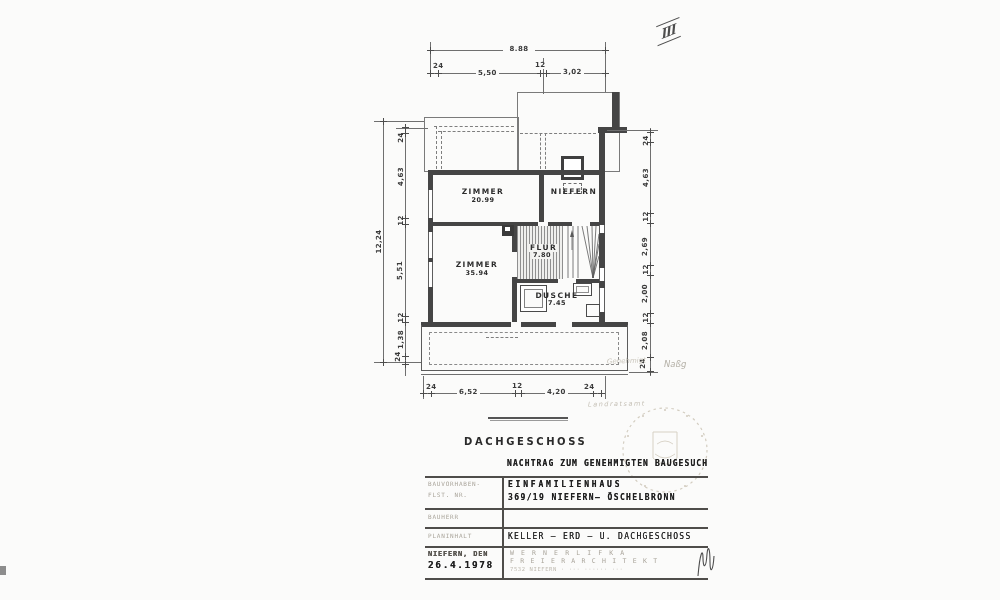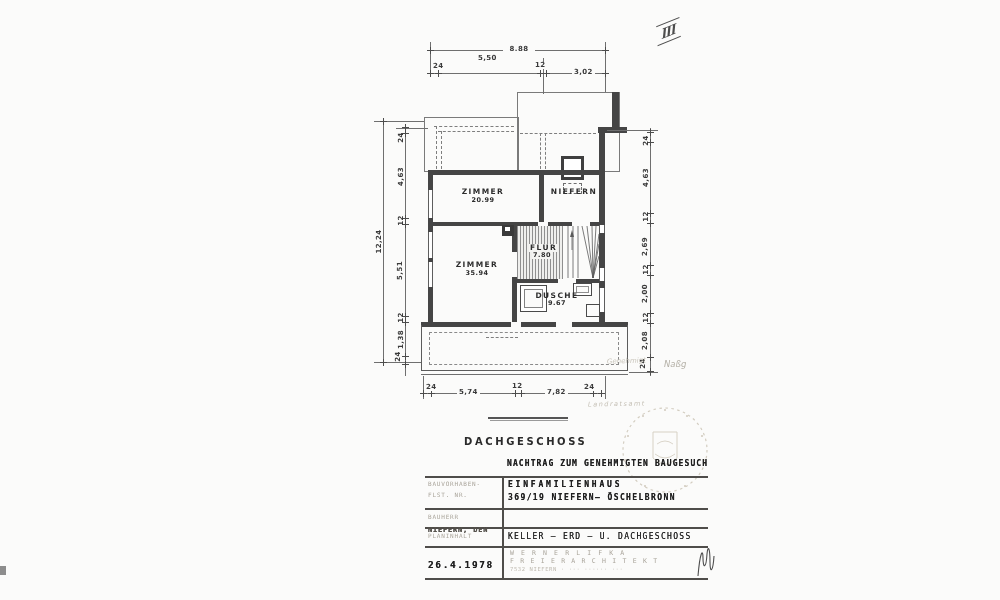--- a/index.html
+++ b/index.html
@@ -133,39 +133,39 @@
 <div class="dash-h" style="left:486px;top:337px;width:32px;"></div>
 
 <span class="rl" style="left:453px;top:188px;width:60px;">ZIMMER</span>
 <span class="ra" style="left:453px;top:197px;width:60px;">20.99</span>
 <span class="rl" style="left:544px;top:188px;width:60px;">NIEFERN</span>
 <span class="rl" style="left:447px;top:261px;width:60px;">ZIMMER</span>
 <span class="ra" style="left:447px;top:270px;width:60px;">35.94</span>
 <span class="rl chip" style="left:529px;top:244px;">FLUR</span>
 <span class="ra chip" style="left:532px;top:252px;">7.80</span>
 <span class="rl" style="left:527px;top:292px;width:60px;">DUSCHE</span>
-<span class="ra" style="left:527px;top:300px;width:60px;">9.67</span>
+<span class="ra" style="left:527px;top:300px;width:60px;">7.45</span>
 
 <div class="lv" style="left:430px;top:42px;height:32px;"></div>
 <div class="lv" style="left:543px;top:58px;height:36px;"></div>
 <div class="lv" style="left:605px;top:42px;height:50px;"></div>
 <div class="lh" style="left:430px;top:50px;width:175px;"></div>
 <div class="tick" style="left:427px;top:47px;"></div>
 <div class="tick" style="left:602px;top:47px;"></div>
 <span class="dt" style="left:503px;top:46px;width:28px;">8.88</span>
 <div class="lh" style="left:430px;top:73px;width:175px;"></div>
 <div class="tick" style="left:427px;top:70px;"></div>
 <div class="tick" style="left:435px;top:70px;"></div>
 <div class="tick" style="left:537px;top:70px;"></div>
 <div class="tick" style="left:543px;top:70px;"></div>
 <div class="tick" style="left:602px;top:70px;"></div>
 <span class="dt" style="left:431px;top:63px;">24</span>
-<span class="dt" style="left:476px;top:55px;">5,50</span>
+<span class="dt" style="left:476px;top:70px;">5,50</span>
 <span class="dt" style="left:533px;top:62px;">12</span>
-<span class="dt" style="left:561px;top:69px;margin-left:11px;">3,02</span>
+<span class="dt" style="left:561px;top:69px;">3,02</span>
 
 <div class="lh" style="left:374px;top:121px;width:50px;"></div>
 <div class="lh" style="left:396px;top:128px;width:32px;"></div>
 <div class="lh" style="left:374px;top:362px;width:47px;"></div>
 <div class="lv" style="left:383px;top:119px;height:245px;"></div>
 <div class="tick" style="left:380px;top:118px;"></div>
 <div class="tick" style="left:380px;top:359px;"></div>
 <span class="dtv" style="left:364px;top:238px;">12,24</span>
 <div class="lv" style="left:405px;top:125px;height:251px;"></div>
 <div class="tick" style="left:402px;top:124px;"></div>
@@ -210,23 +210,23 @@
 <div class="lv" style="left:423px;top:376px;height:23px;"></div>
 <div class="lv" style="left:605px;top:376px;height:23px;"></div>
 <div class="lh" style="left:423px;top:393px;width:182px;"></div>
 <div class="tick" style="left:420px;top:390px;"></div>
 <div class="tick" style="left:428px;top:390px;"></div>
 <div class="tick" style="left:512px;top:390px;"></div>
 <div class="tick" style="left:518px;top:390px;"></div>
 <div class="tick" style="left:590px;top:390px;"></div>
 <div class="tick" style="left:598px;top:390px;"></div>
 <span class="dt" style="left:424px;top:384px;">24</span>
-<span class="dt" style="left:457px;top:389px;">5,74</span>
+<span class="dt" style="left:457px;top:389px;">6,52</span>
 <span class="dt" style="left:510px;top:383px;">12</span>
-<span class="dt" style="left:545px;top:389px;">7,82</span>
+<span class="dt" style="left:545px;top:389px;">4,20</span>
 <span class="dt" style="left:582px;top:384px;">24</span>
 
 <span class="floor" style="left:464px;top:404px;margin-top:33px;">DACHGESCHOSS</span>
 <div class="abs" style="left:488px;top:417px;width:80px;height:2px;background:#555;"></div>
 <div class="abs" style="left:490px;top:420px;width:78px;height:1px;background:#9a9a9a;"></div>
 
 <span class="pencil" style="left:607px;top:357px;font-size:7px;color:#c9c5bb;transform:rotate(-2deg);">Genehmigt</span>
 <span class="pencil" style="left:664px;top:359px;font-size:8.5px;color:#b3afa5;">Naßg</span>
 <span class="pencil" style="left:588px;top:400px;font-size:6.5px;letter-spacing:1.5px;color:#c4bfb4;transform:rotate(-1deg);">Landratsamt</span>
 
@@ -258,21 +258,21 @@
 
 <span class="tb faint" style="left:428px;top:480px;font-size:6px;letter-spacing:.8px;">BAUVORHABEN-</span>
 <span class="tb faint" style="left:428px;top:491px;font-size:6px;letter-spacing:.8px;">FLST. NR.</span>
 <span class="tb" style="left:508px;top:480px;font-size:8px;font-weight:700;letter-spacing:2.8px;">EINFAMILIENHAUS</span>
 <span class="tb" style="left:508px;top:493px;font-size:8px;font-weight:700;letter-spacing:1.4px;">369/19  NIEFERN– ÖSCHELBRONN</span>
 
 <span class="tb faint" style="left:428px;top:513px;font-size:6px;letter-spacing:.8px;">BAUHERR</span>
 <span class="tb faint" style="left:428px;top:532px;font-size:6px;letter-spacing:.8px;">PLANINHALT</span>
 <span class="tb" style="left:508px;top:532px;font-size:8px;font-weight:400;letter-spacing:1.3px;">KELLER – ERD – U.  DACHGESCHOSS</span>
 
-<span class="tb" style="left:428px;top:526px;font-size:7px;font-weight:700;letter-spacing:.8px;color:#57534c;">NIEFERN, DEN</span>
+<span class="tb" style="left:428px;top:550px;font-size:7px;font-weight:700;letter-spacing:.8px;color:#57534c;">NIEFERN, DEN</span>
 <span class="tb" style="left:428px;top:559px;font-size:9.5px;font-weight:700;letter-spacing:1.6px;">26.4.1978</span>
 
 <span class="tb faint" style="left:510px;top:549px;font-size:6.5px;letter-spacing:1.6px;">W E R N E R   L I F K A</span>
 <span class="tb faint" style="left:510px;top:557px;font-size:6.5px;letter-spacing:1.2px;">F R E I E R   A R C H I T E K T</span>
 <span class="tb vfaint" style="left:510px;top:566px;font-size:5.5px;letter-spacing:.6px;">7532 NIEFERN · ··· ······ ···</span>
 
 <svg class="abs" style="left:694px;top:542px;" width="24" height="38" viewBox="0 0 24 38">
   <path d="M4,34 C6,10 9,6 9,16 C9,26 12,28 13,12 C14,2 16,6 16,20 C16,32 19,30 20,14" fill="none" stroke="#4e4e4e" stroke-width="1.1"></path>
 </svg>
 

